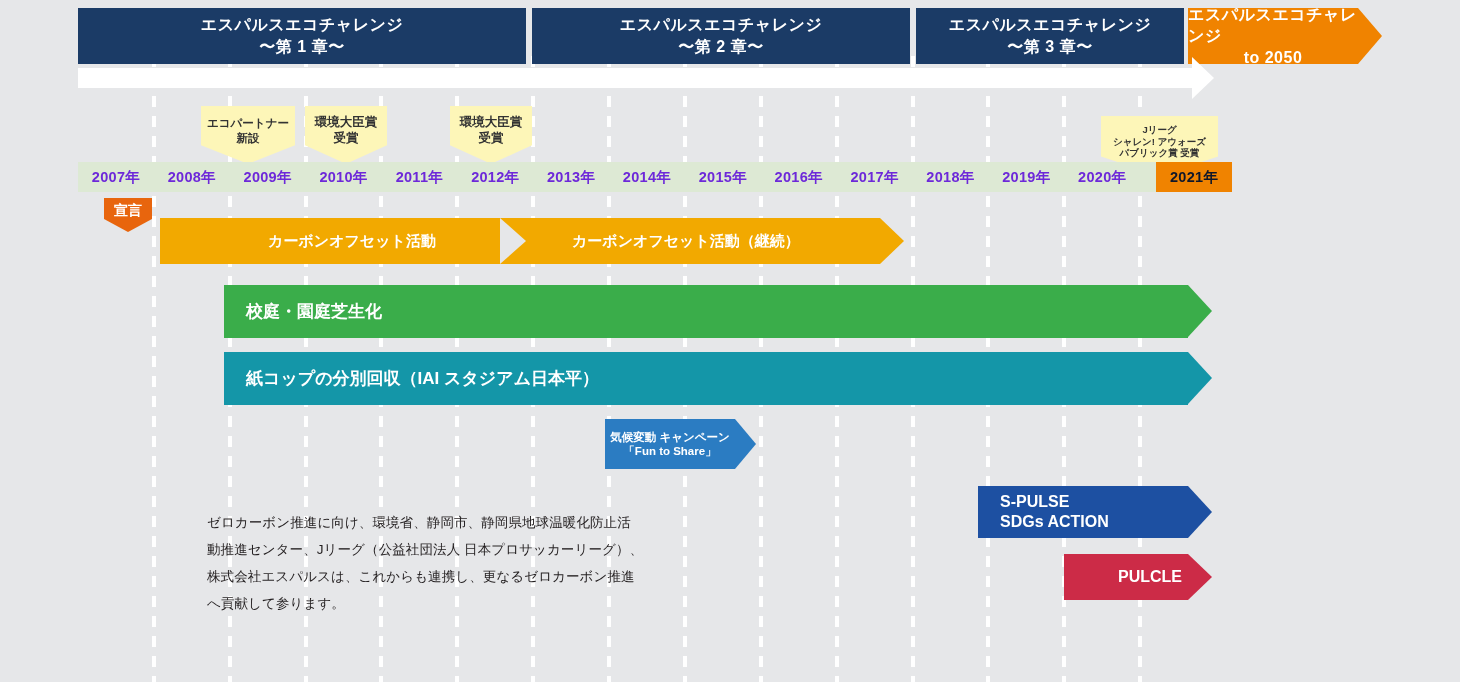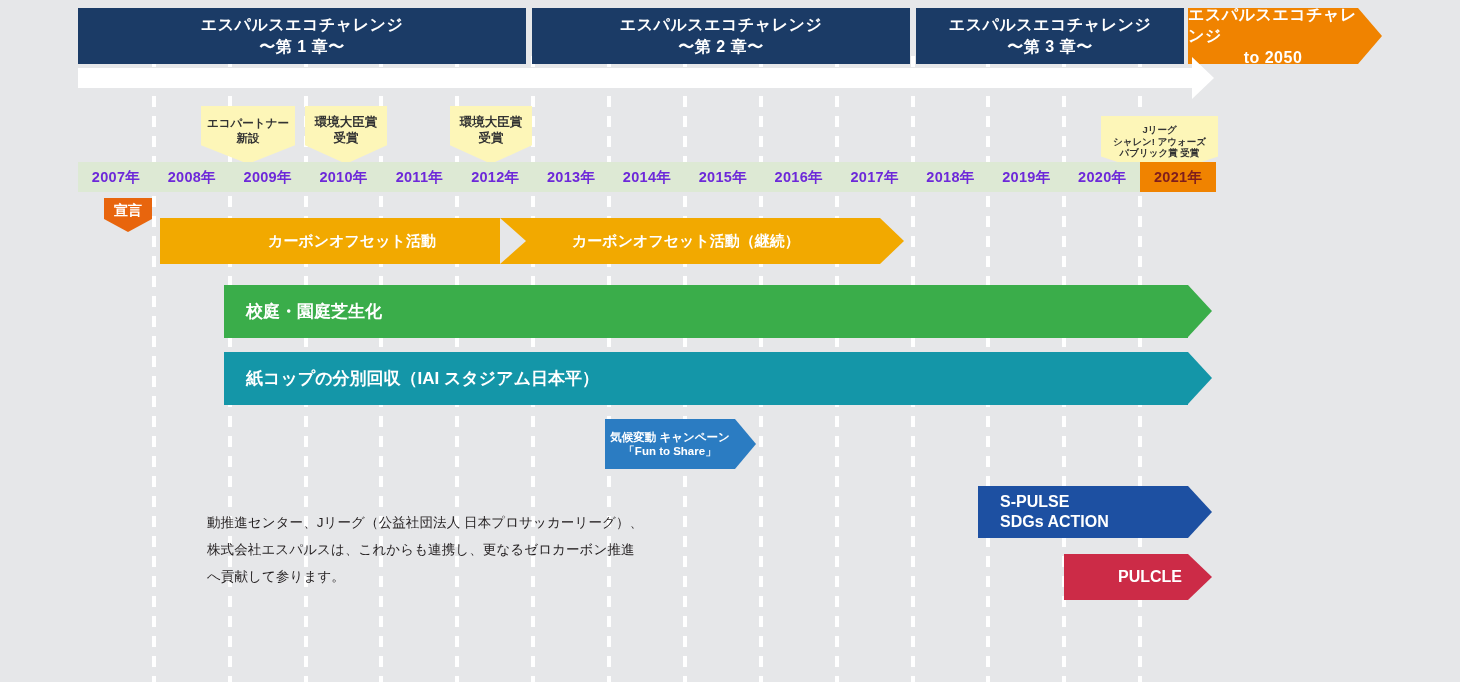--- a/index.html
+++ b/index.html
@@ -60,21 +60,21 @@
     clip-path:polygon(0 0,100% 0,100% 62%,50% 100%,0 62%);
   }
 
   
   .yearband{position:absolute;top:162px;height:30px;background:#dde9d4;}
   .yearcell{
     position:absolute;top:162px;height:30px;
     display:flex;align-items:center;justify-content:center;
     font-size:14.5px;font-weight:bold;color:#6d28d9;letter-spacing:.3px;
   }
-  .yearcell.active{background:#f08300;color:#7f1d1d;}
+  .yearcell.active{background:#f08300;color:#0f172a;margin-left:16px;}
 
   
   .bar{
     position:absolute;
     display:flex;align-items:center;
     color:#fff;font-weight:bold;box-sizing:border-box;
   }
   .bar .txt{padding-left:22px;line-height:1.25;}
   .bar.arrow:after{
     content:"";position:absolute;right:-24px;top:0;
@@ -226,18 +226,19 @@
       <span>S-PULSE</span><br>
       <span>SDGs ACTION</span>
     </span>
   </div>
 
   <div class="bar arrow" style="left:1064px;top:554px;width:124px;height:46px;background:#cc2b47;font-size:16px;--half:23px;--bg:#cc2b47;justify-content:center;padding-left:48px;">
     <span class="txt" style="padding-left:0;">PULCLE</span>
   </div>
 
   <div class="para">
+    <p>ゼロカーボン推進に向け、環境省、静岡市、静岡県地球温暖化防止活</p>
     <p>動推進センター、Jリーグ（公益社団法人 日本プロサッカーリーグ）、</p>
     <p>株式会社エスパルスは、これからも連携し、更なるゼロカーボン推進</p>
     <p>へ貢献して参ります。</p>
   </div>
 
 </div>
 
 </body></html>

